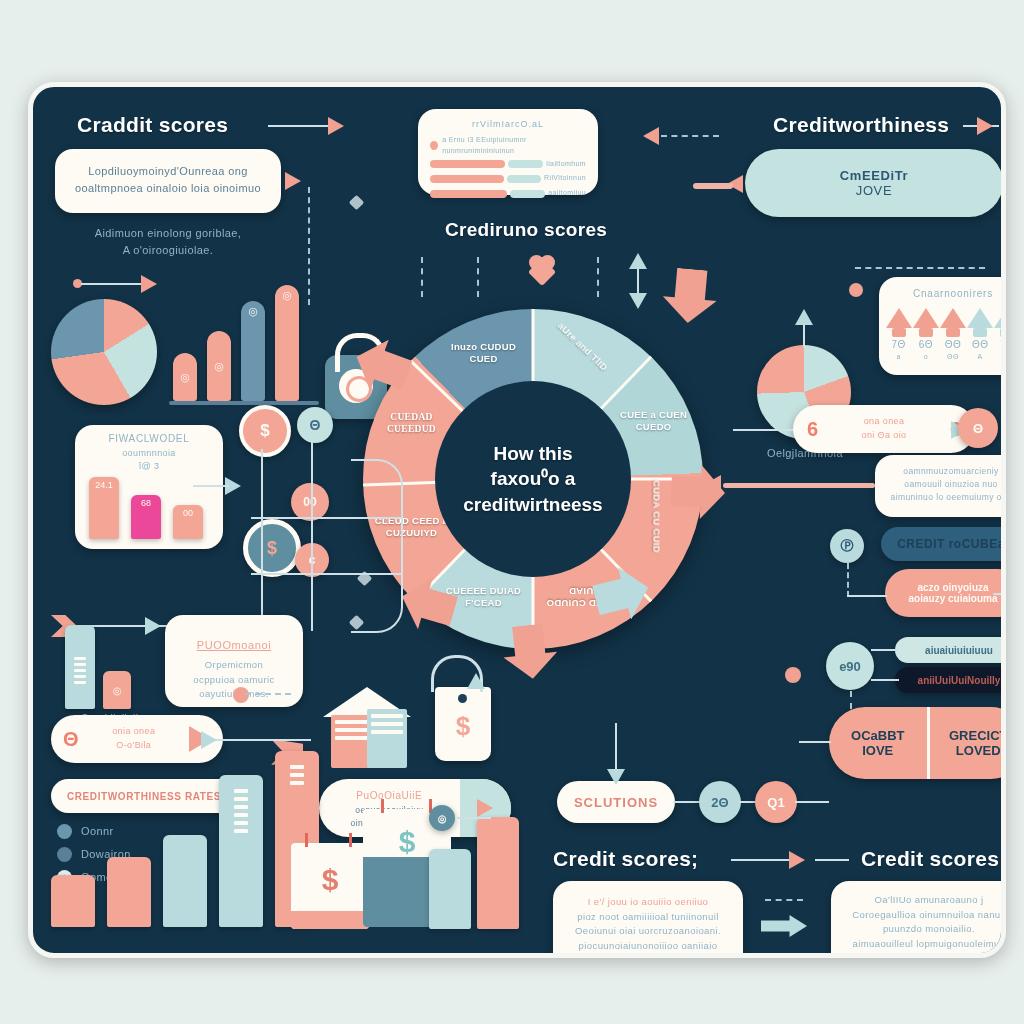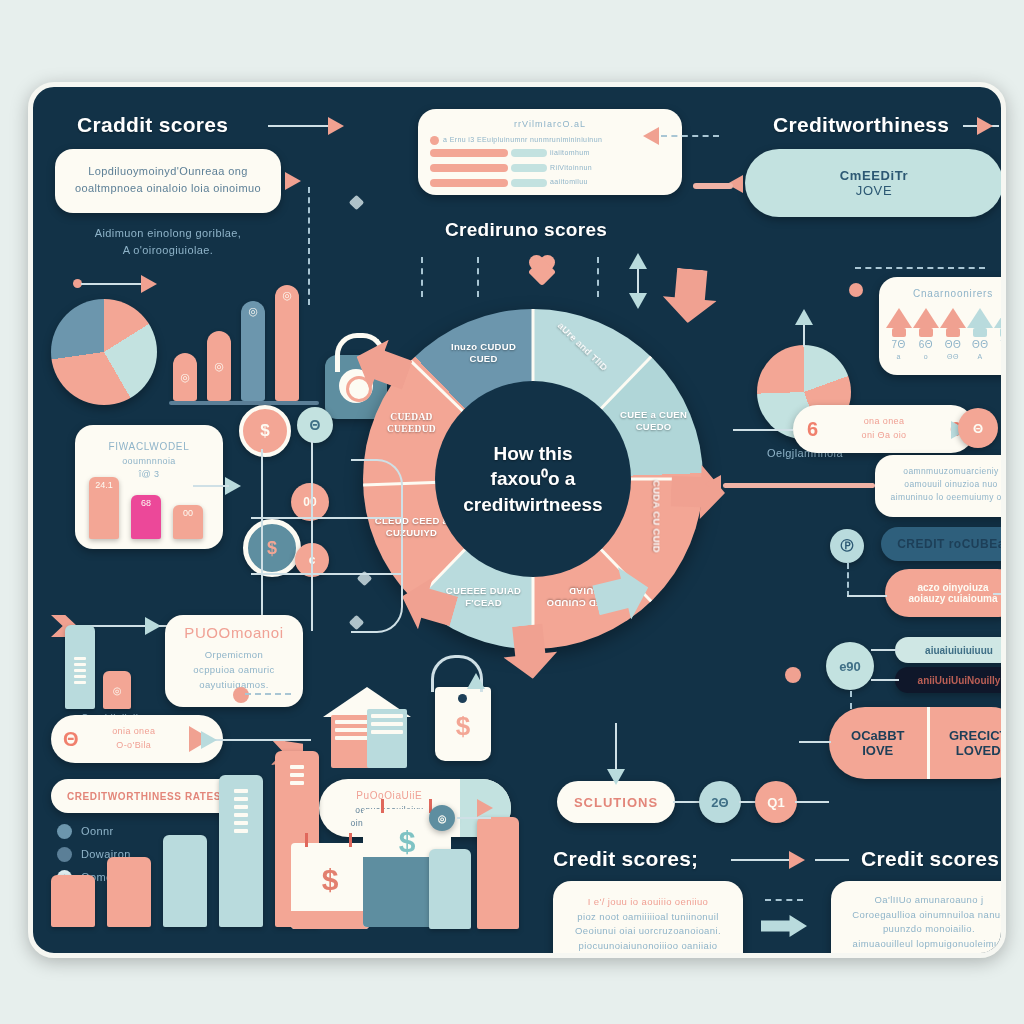--- a/index.html
+++ b/index.html
@@ -198,21 +198,21 @@
       </div>
       <div class="abs line" style="left:-4px;top:114px;width:150px;height:4px;background:#5b7f97;border-radius:2px;"></div>
     </div>
 
     <div class="abs" style="left:292px;top:268px;width:62px;height:64px;background:#5e8ea0;border-radius:12px;box-shadow:0 3px 8px rgba(0,0,0,.3);">
       <div style="position:absolute;left:14px;top:14px;width:34px;height:34px;border-radius:50%;background:#fdfbf3;"></div>
       <div style="position:absolute;left:21px;top:21px;width:20px;height:20px;border-radius:50%;border:3px solid #f3a695;"></div>
       <div style="position:absolute;left:10px;top:-22px;width:40px;height:34px;border:5px solid #fdfbf3;border-bottom:none;border-radius:22px 22px 0 0;"></div>
     </div>
 
-    <div class="abs card" style="left:385px;top:22px;width:264px;height:86px;">
+    <div class="abs card" style="left:385px;top:22px;width:180px;height:86px;">
       <div class="blurtxt" style="padding-top:9px;font-size:9px;letter-spacing:1px;">rrVilmIarcO.aL</div>
       <div style="display:flex;align-items:center;gap:4px;padding:3px 12px 2px;">
         <div style="width:9px;height:9px;border-radius:50%;background:#f3a695;"></div>
         <div class="blurtxt" style="font-size:7px;text-align:left;">a Ernu i3 EEuipluinumnr  nunmrunimininiuinun</div>
       </div>
       <div style="padding:0 12px;">
         <div style="display:flex;align-items:center;gap:3px;margin-bottom:4px;">
           <div style="width:78px;height:8px;border-radius:4px;background:#f3a695;"></div>
           <div style="width:36px;height:8px;border-radius:4px;background:#c3e2e0;"></div>
           <div class="blurtxt" style="font-size:7px;">iiaiitomhum</div>
@@ -393,21 +393,21 @@
       <div style="flex:1;display:flex;flex-direction:column;align-items:center;justify-content:center;">
         <div style="color:#1d3f58;font-weight:bold;font-size:13px;filter:blur(.3px);">GRECICT</div>
         <div style="color:#1d3f58;font-weight:bold;font-size:13px;filter:blur(.3px);">LOVED</div>
       </div>
     </div>
     <div class="abs vdash" style="left:817px;top:604px;height:18px;"></div>
     <div class="abs" style="left:752px;top:580px;width:16px;height:16px;border-radius:50%;background:#f0a191;"></div>
     <div class="abs line" style="left:766px;top:654px;width:32px;"></div>
 
     <div class="abs card" style="left:42px;top:338px;width:148px;height:124px;">
-      <div class="blurtxt" style="padding-top:14px;font-size:10px;letter-spacing:.7px;">FIWACLWODEL</div>
+      <div class="blurtxt" style="padding-top:6px;font-size:10px;letter-spacing:.7px;">FIWACLWODEL</div>
       <div class="blurtxt" style="font-size:9px;">ooumnnnoia</div>
       <div class="blurtxt" style="font-size:9px;">î@ 3</div>
       <div style="position:absolute;left:14px;bottom:10px;display:flex;align-items:flex-end;gap:12px;">
         <div class="bar" style="width:30px;height:62px;background:#f3a695;position:relative;">
           <div style="position:absolute;top:3px;left:0;right:0;text-align:center;color:#fdfbf3;font-size:9px;">24.1</div>
         </div>
         <div class="bar" style="width:30px;height:44px;background:#ec4899;position:relative;">
           <div style="position:absolute;top:3px;left:0;right:0;text-align:center;color:#fdfbf3;font-size:9px;">68</div>
         </div>
         <div class="bar" style="width:30px;height:34px;background:#f3a695;position:relative;">
@@ -433,21 +433,21 @@
     <div class="abs" style="left:18px;top:528px;width:26px;height:22px;background:#f0a191;clip-path:polygon(0 0,55% 0,100% 50%,55% 100%,0 100%,45% 50%);"></div>
     <div class="abs line" style="left:46px;top:538px;width:68px;"></div>
     <div class="abs arrowL teal" style="left:112px;top:530px;"></div>
     <div class="abs line" style="left:126px;top:538px;width:48px;"></div>
     <div class="abs arrowL teal" style="left:172px;top:530px;"></div>
     <div class="abs arrowR" style="left:182px;top:530px;border-right-color:#b9dbdd;"></div>
     <div class="abs line" style="left:198px;top:538px;width:66px;"></div>
     <div class="abs diamond" style="left:318px;top:530px;"></div>
 
     <div class="abs card" style="left:132px;top:528px;width:138px;height:92px;">
-      <div class="blurtxt salmon" style="padding-top:6px;font-size:15px;letter-spacing:.6px;">PUOOmoanoi</div>
+      <div class="blurtxt salmon" style="padding-top:22px;font-size:11px;letter-spacing:.6px;text-decoration:underline;">PUOOmoanoi</div>
       <div class="blurtxt" style="font-size:9.5px;padding-top:4px;">
         <div>Orpemicmon</div>
         <div>ocppuioa oamuric</div>
         <div>oayutiuigamos.</div>
       </div>
     </div>
 
     <div class="abs" style="left:32px;top:528px;width:78px;height:94px;">
       <div style="position:absolute;bottom:0;left:0;display:flex;align-items:flex-end;gap:8px;">
         <div class="bar" style="width:30px;height:78px;background:#b9dbdd;display:flex;flex-direction:column;align-items:center;justify-content:center;gap:3px;padding-top:6px;">

